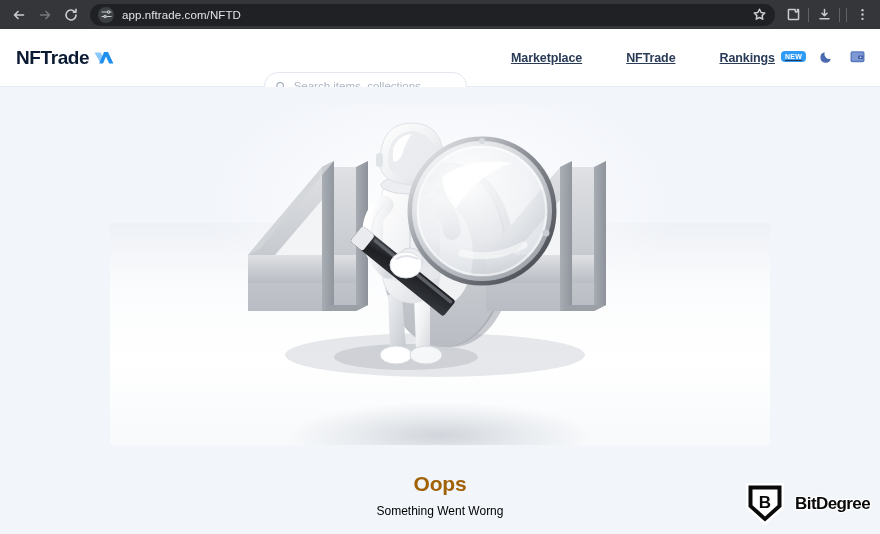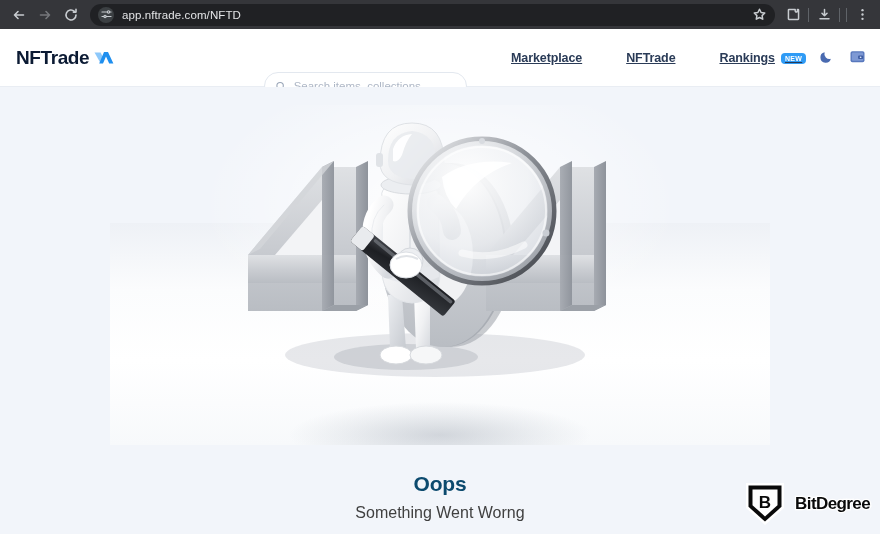--- a/index.html
+++ b/index.html
@@ -152,21 +152,21 @@
     display: flex;
     align-items: center;
     gap: 28px;
   }
   .nav-link {
     font-size: 12.5px;
     font-weight: 700;
     color: #2a3b57;
     letter-spacing: -0.1px;
     display: flex;
-    align-items: center;
+    align-items: flex-start;
     gap: 6px;
     white-space: nowrap;
     padding-left: 16px;
   }
   .badge-new {
     background: #2f9bf5;
     color: #ffffff;
     font-size: 7px;
     font-weight: 700;
     letter-spacing: 0.3px;
@@ -229,27 +229,27 @@
   .text-block {
     position: absolute;
     left: 0;
     right: 0;
     top: 385px;
     text-align: center;
   }
   .oops {
     font-size: 21px;
     font-weight: 700;
-    color: #0c4a6e;
+    color: #a16207;
     letter-spacing: -0.2px;
     margin: 0;
   }
   .subtitle {
-    font-size: 16px;
-    color: #404040;
+    font-size: 12px;
+    color: #000000;
     margin: 8px 0 0 0;
   }
 
   .watermark {
     position: absolute;
     right: 10px;
     bottom: 6px;
     display: flex;
     align-items: center;
     gap: 8px;

